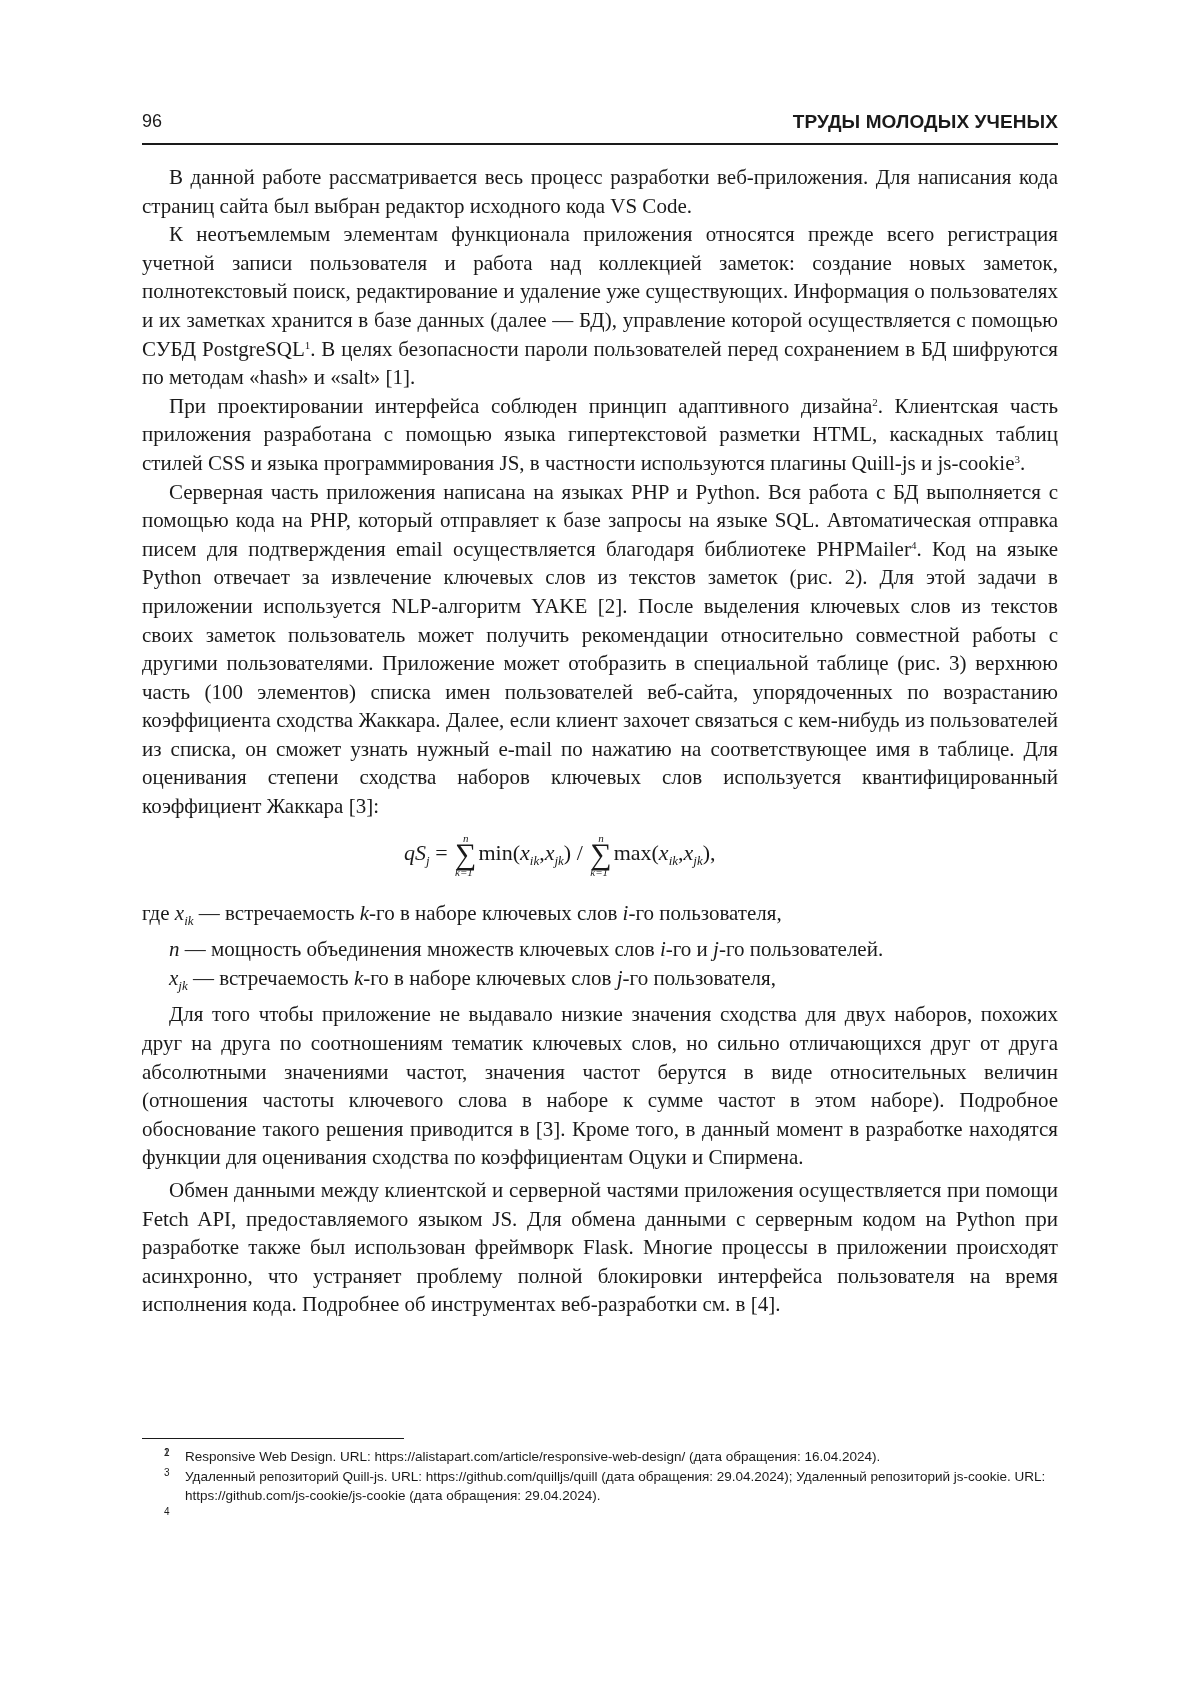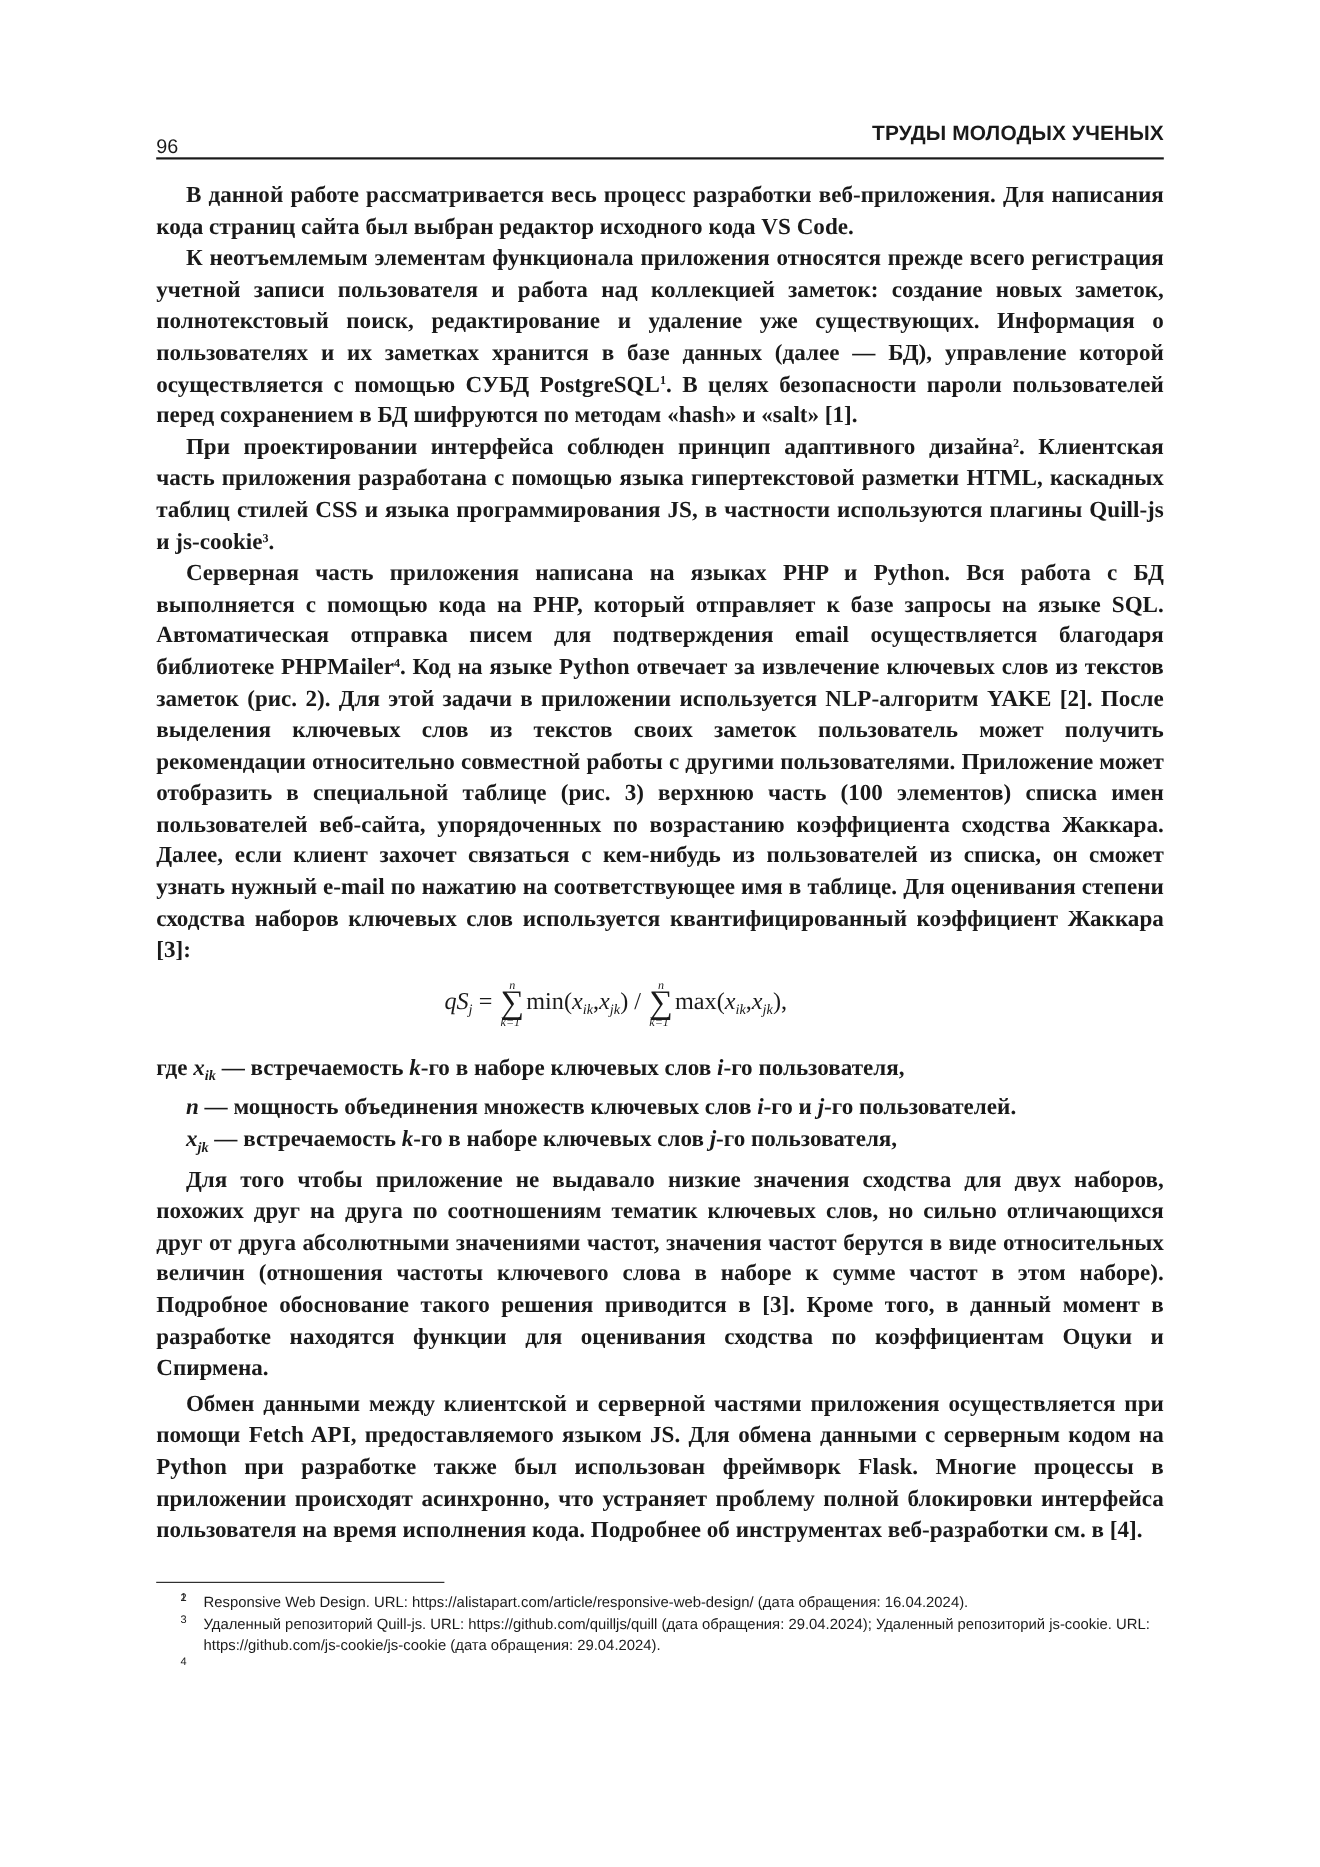--- a/index.html
+++ b/index.html
@@ -1,22 +1,22 @@
 <!DOCTYPE html>
 <html><head>
   <meta charset="utf-8">
   <style>
     html, body { margin: 0; padding: 0; background: #ffffff; }
     body { width: 1200px; height: 1697px; position: relative; overflow: hidden; color: #1a1a1a; }
     .page { position: absolute; left: 142px; top: 0; width: 916px; }
     .header { position: absolute; top: 111px; left: 0; width: 916px; height: 32px; border-bottom: 2.5px solid #1a1a1a; }
-    .page-num { position: absolute; left: 0; top: 12px; font-family: "Liberation Sans", sans-serif; font-size: 18px; text-align: right; }
+    .page-num { position: absolute; left: 0; top: 0; font-family: "Liberation Sans", sans-serif; font-size: 18px; text-align: right; }
     .running-head { position: absolute; right: 0; top: 0; font-family: "Liberation Sans", sans-serif; font-size: 19px; font-weight: bold; letter-spacing: 0.1px; }
     .body-text { position: absolute; top: 163px; left: 0; width: 916px; font-family: "Liberation Serif", serif; font-size: 21px; line-height: 28.6px; text-align: justify; hyphens: manual; }
-    .body-text p { margin: 0; text-indent: 27px; font-weight: bold; }
+    .body-text p { margin: 0; text-indent: 27px; }
     sup.fn { font-size: 11px; vertical-align: 0.6em; line-height: 0; }
     .formula { font-family: "Liberation Serif", serif; font-size: 22px; text-align: right; height: 74px; position: relative; margin: 4px 0 0 0; }
     .formula .eq { position: absolute; left: 262px; top: 14px; white-space: nowrap; }
     .formula i { font-style: italic; }
     .sum { display: inline-block; position: relative; font-size: 30px; vertical-align: -4px; margin: 0 2px; }
     .sum .top { position: absolute; top: -16px; left: 8px; font-size: 11px; font-style: italic; }
     .sum .bot { position: absolute; bottom: -18px; left: 0px; font-size: 11px; font-style: italic; white-space: nowrap; }
     .sub { font-size: 13px; vertical-align: -5px; font-style: italic; }
     .where p { text-indent: 0; }
     .where p.ind { padding-left: 27px; }

